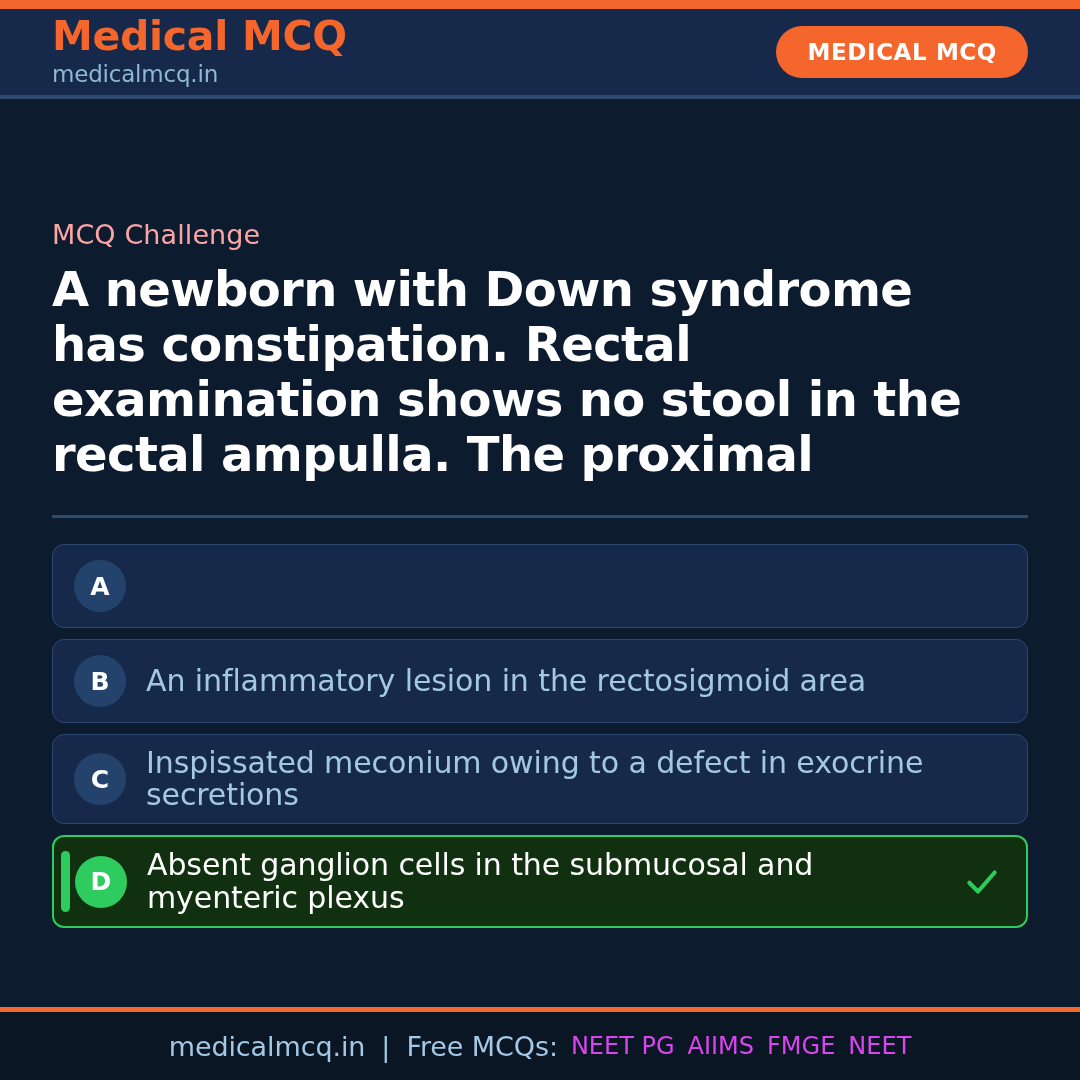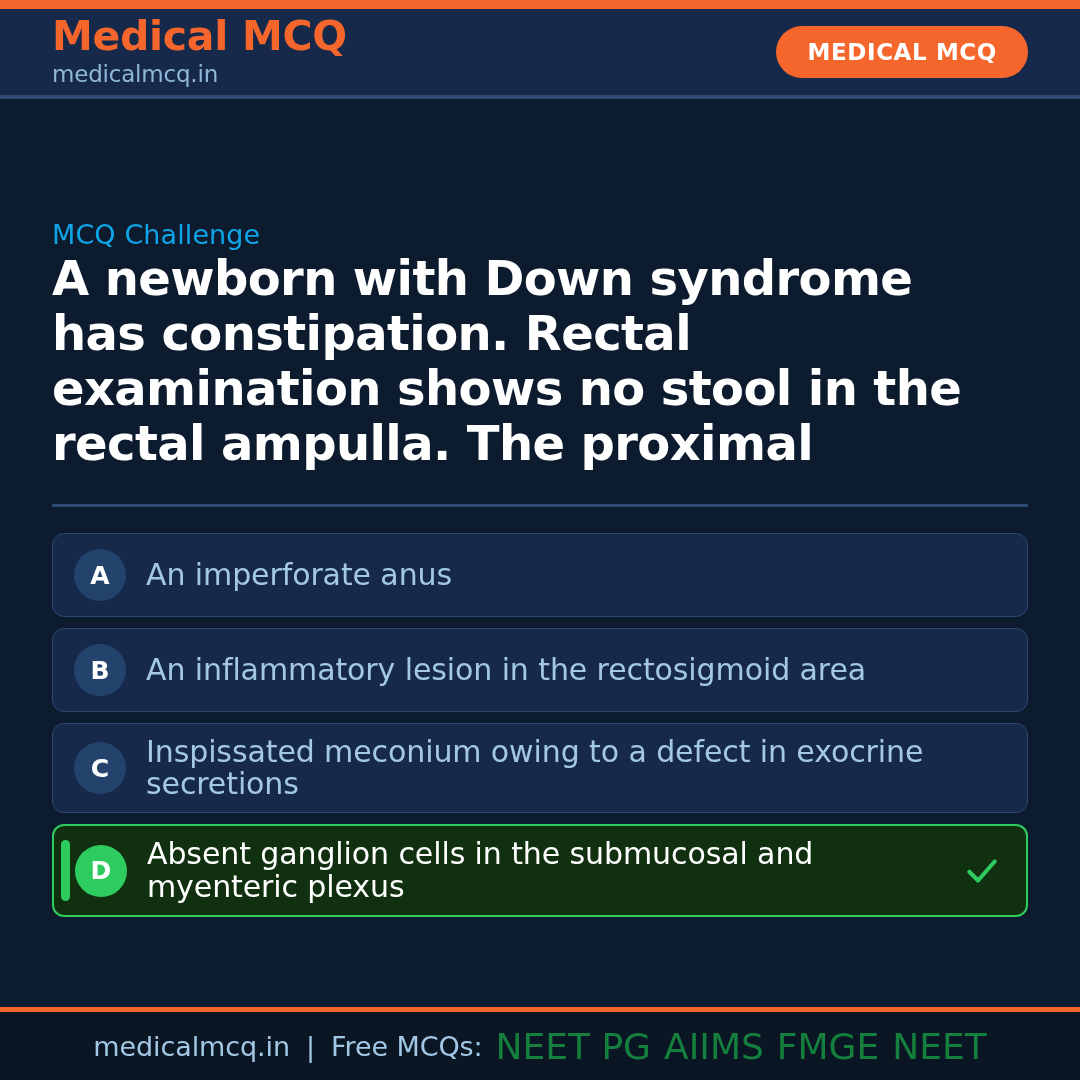--- a/index.html
+++ b/index.html
@@ -82,22 +82,23 @@
   .main {
     flex: 1 1 auto;
     padding: 120px 52px 0 52px;
     display: flex;
     flex-direction: column;
     background: #0d1b2e;
   }
 
   .eyebrow {
     font-size: 27px;
-    color: #0ea5e9;
+    color: #fca5a5;
     line-height: 1.2;
+    margin-bottom: 11px;
     letter-spacing: 0.1px;
   }
 
   .question {
     font-size: 48px;
     font-weight: bold;
     color: #ffffff;
     line-height: 1.14;
     letter-spacing: -0.6px;
     max-width: 960px;
@@ -227,22 +228,22 @@
     white-space: nowrap;
   }
 
   .footer-sep {
     font-size: 27px;
     color: #a3c8e6;
     padding: 0 16px;
   }
 
   .footer-tag {
-    font-size: 36px;
-    color: #15803d;
+    font-size: 24px;
+    color: #d946ef;
     padding-left: 13px;
   }
 </style>
 </head>
 <body>
 
 <div class="page">
 
   <div class="top-accent-bar"></div>
 
@@ -258,21 +259,20 @@
 
     <div class="eyebrow">MCQ Challenge</div>
 
     <div class="question">A newborn with Down syndrome has constipation. Rectal examination shows no stool in the rectal ampulla. The proximal</div>
 
     <div class="question-divider"></div>
 
     <div class="options" id="options-list">
         <div class="option">
           <span class="option-badge">A</span>
-          <span class="option-text">An imperforate anus</span>
           <span class="option-check"></span>
         </div>
         <div class="option">
           <span class="option-badge">B</span>
           <span class="option-text">An inflammatory lesion in the rectosigmoid area</span>
           <span class="option-check"></span>
         </div>
         <div class="option">
           <span class="option-badge">C</span>
           <span class="option-text">Inspissated meconium owing to a defect in exocrine secretions</span>

